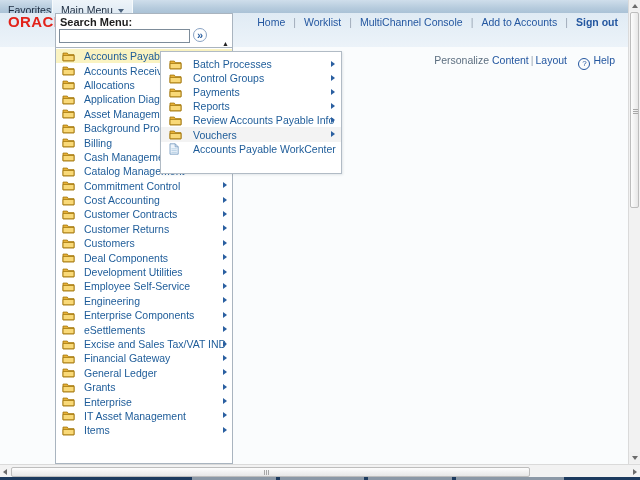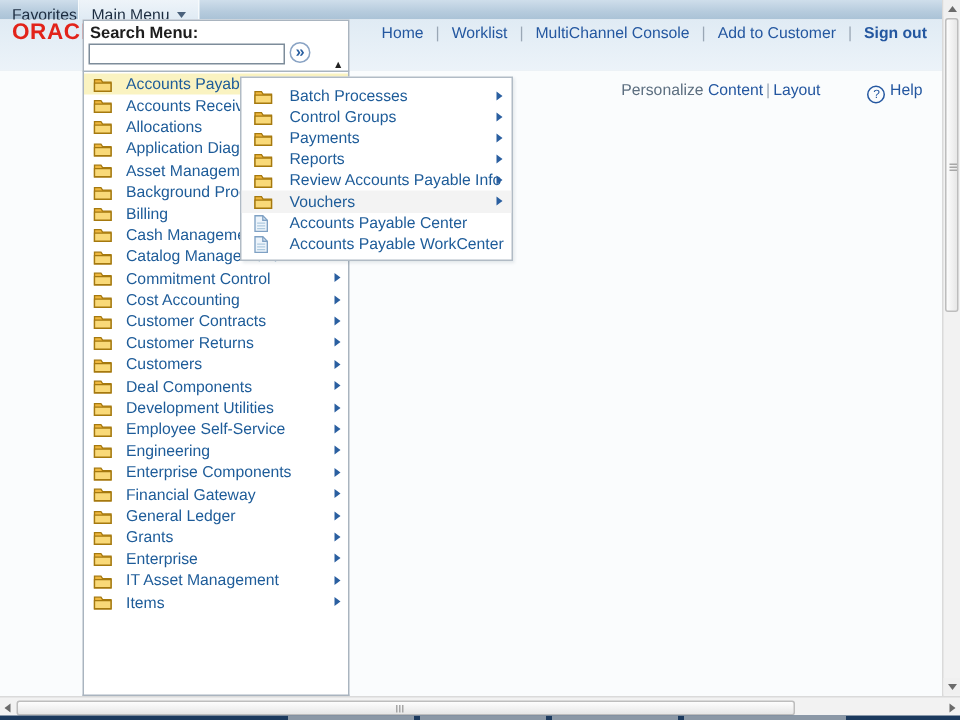--- a/index.html
+++ b/index.html
@@ -24,21 +24,21 @@
     background:linear-gradient(180deg,#e0ebf4 0%,#ecf3f9 100%);
     border-bottom:1px solid #ccd8e2;}
   .oracle-logo{position:absolute;left:8px;top:13px;font-size:15px;font-weight:bold;
     color:#E2231A;letter-spacing:0.4px;z-index:1;}
   .nav-links{position:absolute;top:3px;right:18px;font-size:10.5px;white-space:nowrap;}
   .nav-links a{color:#2457A0;text-decoration:none;margin:0 4px;}
   .nav-sep{color:#9aa7b5;margin:0 4px;}
   .signout{color:#173F77;font-weight:bold;}
   
   .content{position:absolute;left:0;top:47px;width:628px;height:417px;background:#fafcfd;}
-  .personalize{position:absolute;top:7px;right:81px;font-size:10.5px;color:#5d6f80;white-space:nowrap;}
+  .personalize{position:absolute;top:7px;right:61px;font-size:10.5px;color:#5d6f80;white-space:nowrap;}
   .personalize a{color:#2457A0;text-decoration:none;}
   .help-box{position:absolute;top:7px;right:13px;font-size:10.5px;white-space:nowrap;}
   .help-box a{color:#2457A0;text-decoration:none;}
   .help-icon{display:inline-block;width:10px;height:10px;line-height:10px;border:1px solid #2457A0;
     border-radius:50%;font-size:8px;color:#2457A0;text-align:center;margin-right:3px;vertical-align:-2px;}
   
   .search-panel{position:absolute;left:55px;top:13px;width:178px;height:35px;background:#fff;
     border:1px solid #a9b4bf;box-sizing:border-box;z-index:5;}
   .search-label{position:absolute;left:4px;top:2px;font-size:11px;font-weight:bold;color:#1d1d1d;}
   .search-input{position:absolute;left:3px;top:15px;width:125px;height:12px;border:1px solid #7d8c9a;
@@ -102,21 +102,21 @@
   <div class="tab" style="left:0;">
     <span>Favorites</span><span class="caret-down"></span>
   </div>
   <div class="tab tab-mainmenu">
     <span>Main Menu</span><span class="caret-down"></span>
   </div>
 </div>
 
 <div class="header">
   <div class="nav-links">
-    <a href="#">Home</a><span class="nav-sep">|</span><a href="#">Worklist</a><span class="nav-sep">|</span><a href="#">MultiChannel Console</a><span class="nav-sep">|</span><a href="#">Add to Customer</a><span class="nav-sep">|</span><a href="#" class="signout">Sign out</a>
+    <a href="#">Home</a><span class="nav-sep">|</span><a href="#">Worklist</a><span class="nav-sep">|</span><a href="#">MultiChannel Console</a><span class="nav-sep">|</span><a href="#">Add to Accounts</a><span class="nav-sep">|</span><a href="#" class="signout">Sign out</a>
   </div>
 </div>
 <div class="oracle-logo">ORACLE</div>
 
 <div class="content">
   <div class="personalize">
     <span>Personalize</span>
     <a href="#">Content</a><span class="nav-sep" style="margin:0 2px;">|</span><a href="#">Layout</a>
   </div>
   <div class="help-box">
@@ -313,20 +313,40 @@
       <span class="mi-arrow"></span>
     </div>
     <div class="m-row">
       <span class="mi-icon">
         <svg width="13" height="11" viewBox="0 0 13 11">
           <path d="M1,2.1 h4.3 l1.1,1.6 H12 V9.8 H1 Z" fill="#EFB73E" stroke="#A5790E" stroke-width="0.9"></path>
           <path d="M1,4.4 H12 V9.8 H1 Z" fill="#F9D978" stroke="#A5790E" stroke-width="0.9"></path>
         </svg>
       </span>
       <span class="mi-label">Enterprise Components</span>
+      <span class="mi-arrow"></span>
+    </div>
+    <div class="m-row">
+      <span class="mi-icon">
+        <svg width="13" height="11" viewBox="0 0 13 11">
+          <path d="M1,2.1 h4.3 l1.1,1.6 H12 V9.8 H1 Z" fill="#EFB73E" stroke="#A5790E" stroke-width="0.9"></path>
+          <path d="M1,4.4 H12 V9.8 H1 Z" fill="#F9D978" stroke="#A5790E" stroke-width="0.9"></path>
+        </svg>
+      </span>
+      <span class="mi-label">eSettlements</span>
+      <span class="mi-arrow"></span>
+    </div>
+    <div class="m-row">
+      <span class="mi-icon">
+        <svg width="13" height="11" viewBox="0 0 13 11">
+          <path d="M1,2.1 h4.3 l1.1,1.6 H12 V9.8 H1 Z" fill="#EFB73E" stroke="#A5790E" stroke-width="0.9"></path>
+          <path d="M1,4.4 H12 V9.8 H1 Z" fill="#F9D978" stroke="#A5790E" stroke-width="0.9"></path>
+        </svg>
+      </span>
+      <span class="mi-label">Excise and Sales Tax/VAT IND</span>
       <span class="mi-arrow"></span>
     </div>
     <div class="m-row">
       <span class="mi-icon">
         <svg width="13" height="11" viewBox="0 0 13 11">
           <path d="M1,2.1 h4.3 l1.1,1.6 H12 V9.8 H1 Z" fill="#EFB73E" stroke="#A5790E" stroke-width="0.9"></path>
           <path d="M1,4.4 H12 V9.8 H1 Z" fill="#F9D978" stroke="#A5790E" stroke-width="0.9"></path>
         </svg>
       </span>
       <span class="mi-label">Financial Gateway</span>
@@ -448,32 +468,20 @@
     <div class="s-row">
       <span class="mi-icon">
         <svg width="10" height="12" viewBox="0 0 10 12">
           <path d="M1,0.8 H6.2 L9.2,3.8 V11.2 H1 Z" fill="#EDF4FB" stroke="#7FA1C4" stroke-width="0.9"></path>
           <path d="M6.2,0.8 V3.8 H9.2" fill="none" stroke="#7FA1C4" stroke-width="0.9"></path>
           <line x1="2.4" y1="5.8" x2="7.8" y2="5.8" stroke="#AECADF" stroke-width="0.8"></line>
           <line x1="2.4" y1="7.6" x2="7.8" y2="7.6" stroke="#AECADF" stroke-width="0.8"></line>
           <line x1="2.4" y1="9.4" x2="7.8" y2="9.4" stroke="#AECADF" stroke-width="0.8"></line>
         </svg>
       </span>
-      <span class="mi-label">Accounts Payable Center</span>
-    </div>
-    <div class="s-row">
-      <span class="mi-icon">
-        <svg width="10" height="12" viewBox="0 0 10 12">
-          <path d="M1,0.8 H6.2 L9.2,3.8 V11.2 H1 Z" fill="#EDF4FB" stroke="#7FA1C4" stroke-width="0.9"></path>
-          <path d="M6.2,0.8 V3.8 H9.2" fill="none" stroke="#7FA1C4" stroke-width="0.9"></path>
-          <line x1="2.4" y1="5.8" x2="7.8" y2="5.8" stroke="#AECADF" stroke-width="0.8"></line>
-          <line x1="2.4" y1="7.6" x2="7.8" y2="7.6" stroke="#AECADF" stroke-width="0.8"></line>
-          <line x1="2.4" y1="9.4" x2="7.8" y2="9.4" stroke="#AECADF" stroke-width="0.8"></line>
-        </svg>
-      </span>
       <span class="mi-label">Accounts Payable WorkCenter</span>
     </div>
   </div>
 
 <div class="vscroll">
   <div class="vs-up">
       <span class="tri-up"></span>
     </div>
   <div class="vs-thumb">
     <span class="vs-grip">

